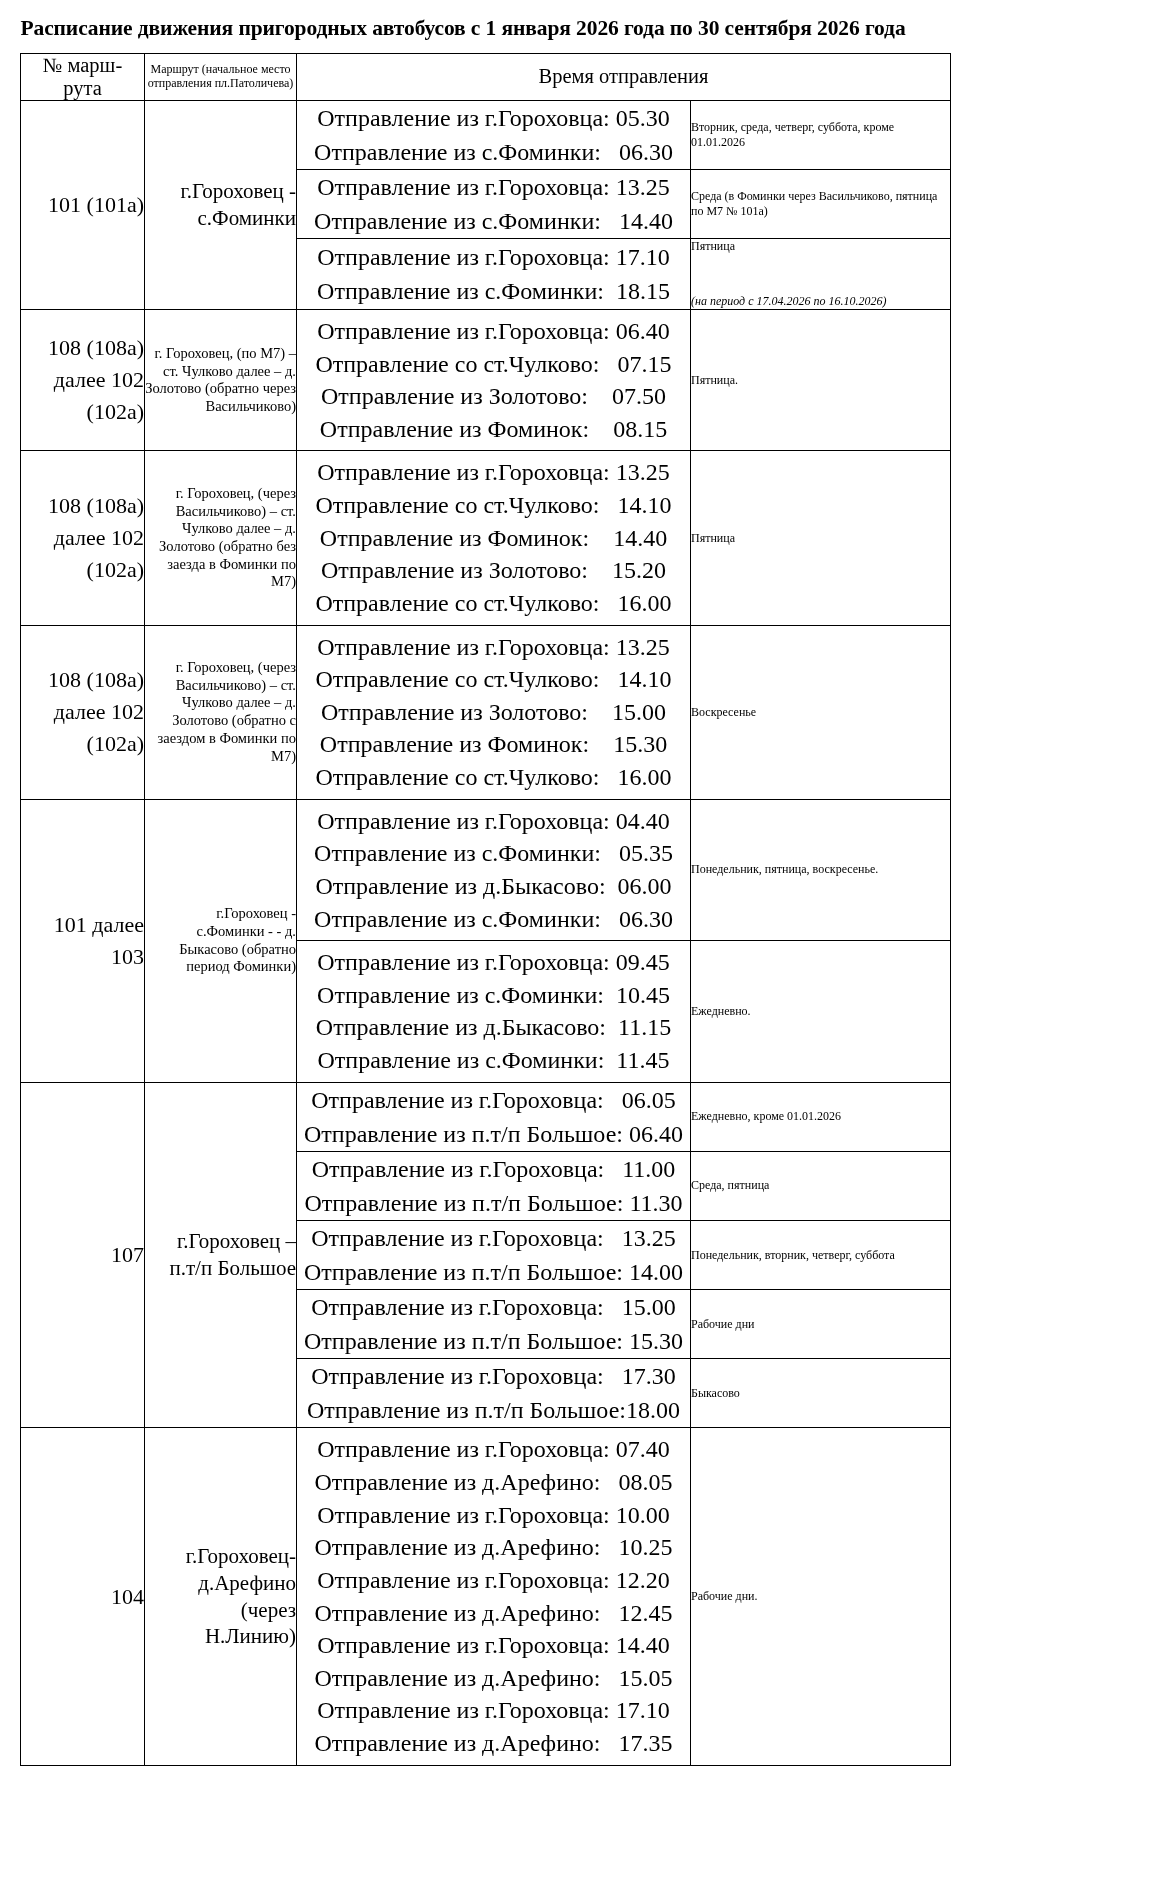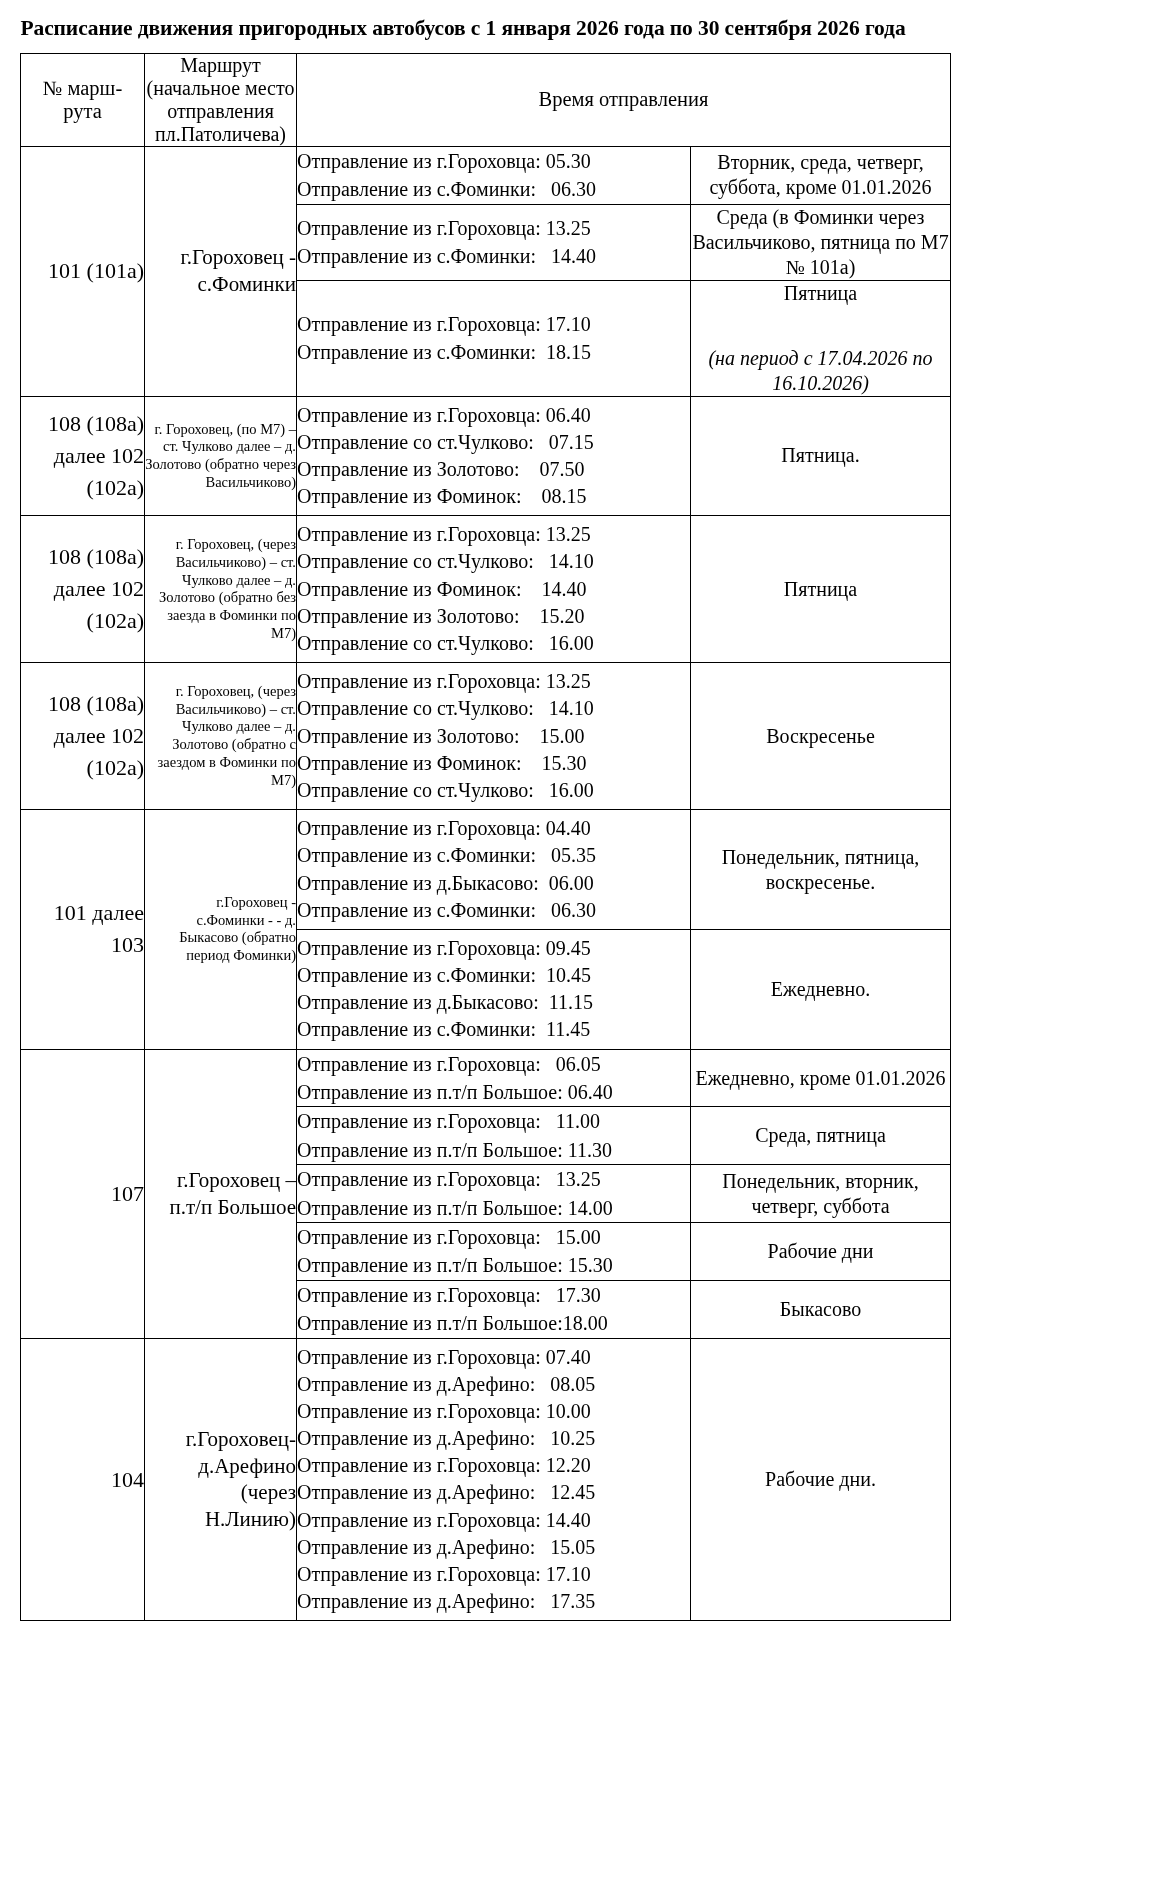--- a/index.html
+++ b/index.html
@@ -44,21 +44,21 @@
   col.c-time  { width: 394px; }
   col.c-days  { width: 260px; }
 
   .hd {
     text-align: center;
     font-size: 19px;
     line-height: 1.12;
     padding: 8px 4px;
   }
   .hd.small {
-    font-size: 20px;
+    font-size: 12px;
     line-height: 1.15;
     text-align: center;
   }
   .hd.big {
     font-size: 20.5px;
   }
 
   .numcell {
     text-align: right;
     font-size: 22px;
@@ -69,34 +69,34 @@
     text-align: right;
     font-size: 21px;
     line-height: 1.28;
     padding: 6px 4px;
   }
   .routecell.tiny {
     font-size: 14.5px;
     line-height: 1.22;
   }
   .timecell {
-    font-size: 20px;
+    font-size: 24px;
     line-height: 1.42;
     padding: 9px 4px 9px 16px;
-    text-align: left;
+    text-align: center;
     white-space: pre;
   }
   .timecell.tight {
     line-height: 1.36;
     padding-top: 5px;
     padding-bottom: 5px;
   }
   .dayscell {
-    text-align: center;
-    font-size: 20px;
+    text-align: left;
+    font-size: 12px;
     line-height: 1.25;
     padding: 8px 8px;
   }
   .dayscell .ital {
     font-style: italic;
     margin-top: 40px;
   }
   .dayscell .ln { display: block; }
 </style>
 </head>

